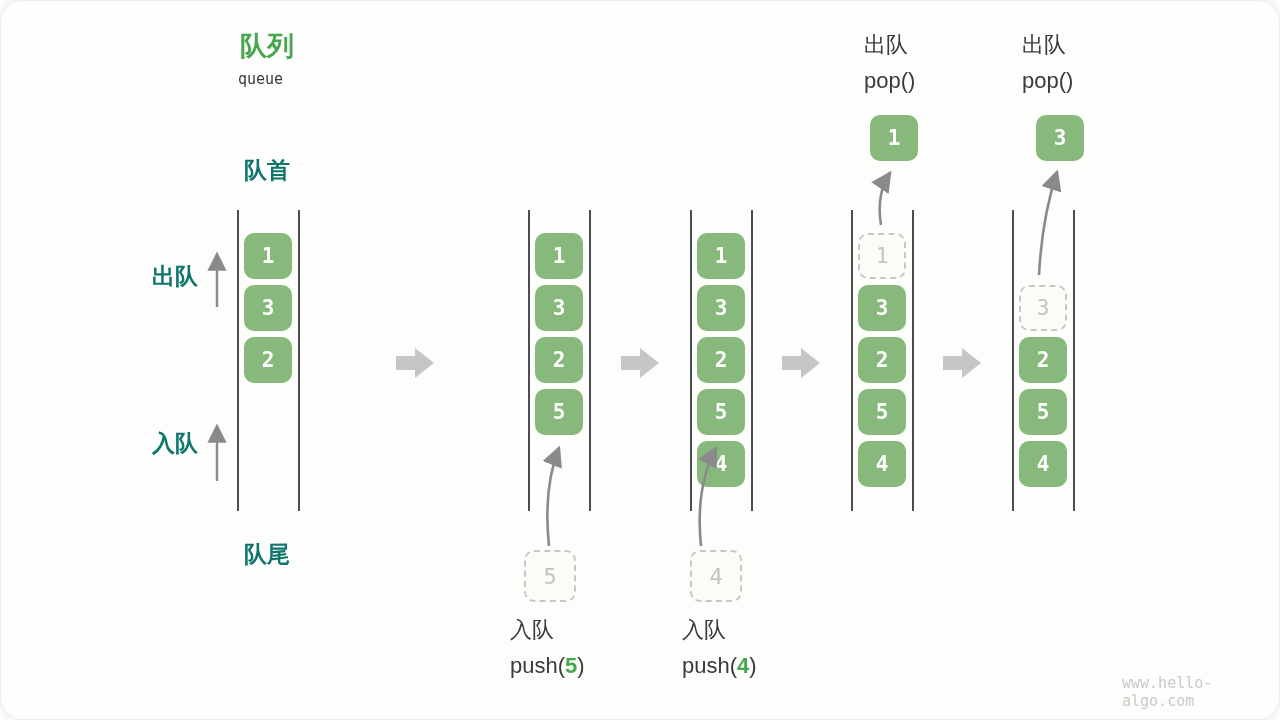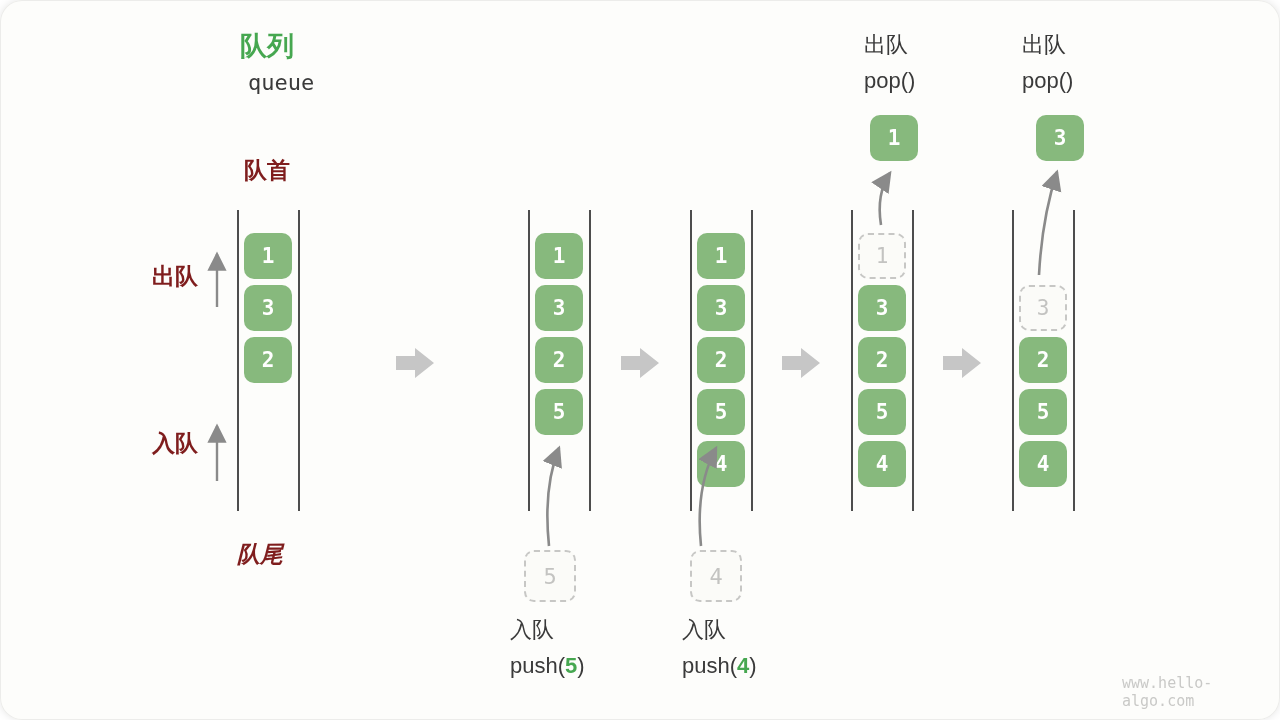--- a/index.html
+++ b/index.html
@@ -2,25 +2,25 @@
 <html><head>
 <meta charset="utf-8">
 <style>
   html,body{margin:0;padding:0;width:1280px;height:720px;background:#ffffff;overflow:hidden;}
   #canvas{position:absolute;inset:0;border-radius:22px;background:#fdfdfb;
           box-shadow:inset 0 0 0 1px #ececea, 0 0 8px rgba(0,0,0,.10);
           font-family:"DejaVu Sans",sans-serif;color:#3c3c3c;}
   .abs{position:absolute;}
   
   .title-zh{left:240px;top:28px;font-size:27px;font-weight:bold;}
-  .title-en{left:248px;top:70px;font-size:22px;font-family:"DejaVu Sans Mono",monospace;color:#3a3a3a;}
+  .title-en{left:238px;top:70px;font-size:15px;font-family:"DejaVu Sans Mono",monospace;color:#3a3a3a;}
   
-  .side-label{font-size:23px;font-weight:bold;color:#7f1d1d;}
+  .side-label{font-size:23px;font-weight:bold;color:#0f766e;}
   .lbl-front{left:244px;top:155px;}
-  .lbl-rear{left:237px;top:539px;font-style:italic;}
+  .lbl-rear{left:244px;top:539px;}
   .lbl-deq{left:152px;top:261px;}
   .lbl-enq{left:152px;top:428px;}
   
   .wall{position:absolute;top:210px;width:2px;height:301px;background:#4d4d4d;}
   
   .qbox{position:absolute;width:48px;height:46px;border-radius:10px;box-sizing:border-box;
         display:flex;align-items:center;justify-content:center;
         font-family:"DejaVu Sans Mono",monospace;font-size:21px;}
   .qbox.green{color:#ffffff;font-weight:bold;}
   .qbox.dashed{background:#fbfbf8;border:2px dashed #c7c7c5;color:#c3c3c1;}

